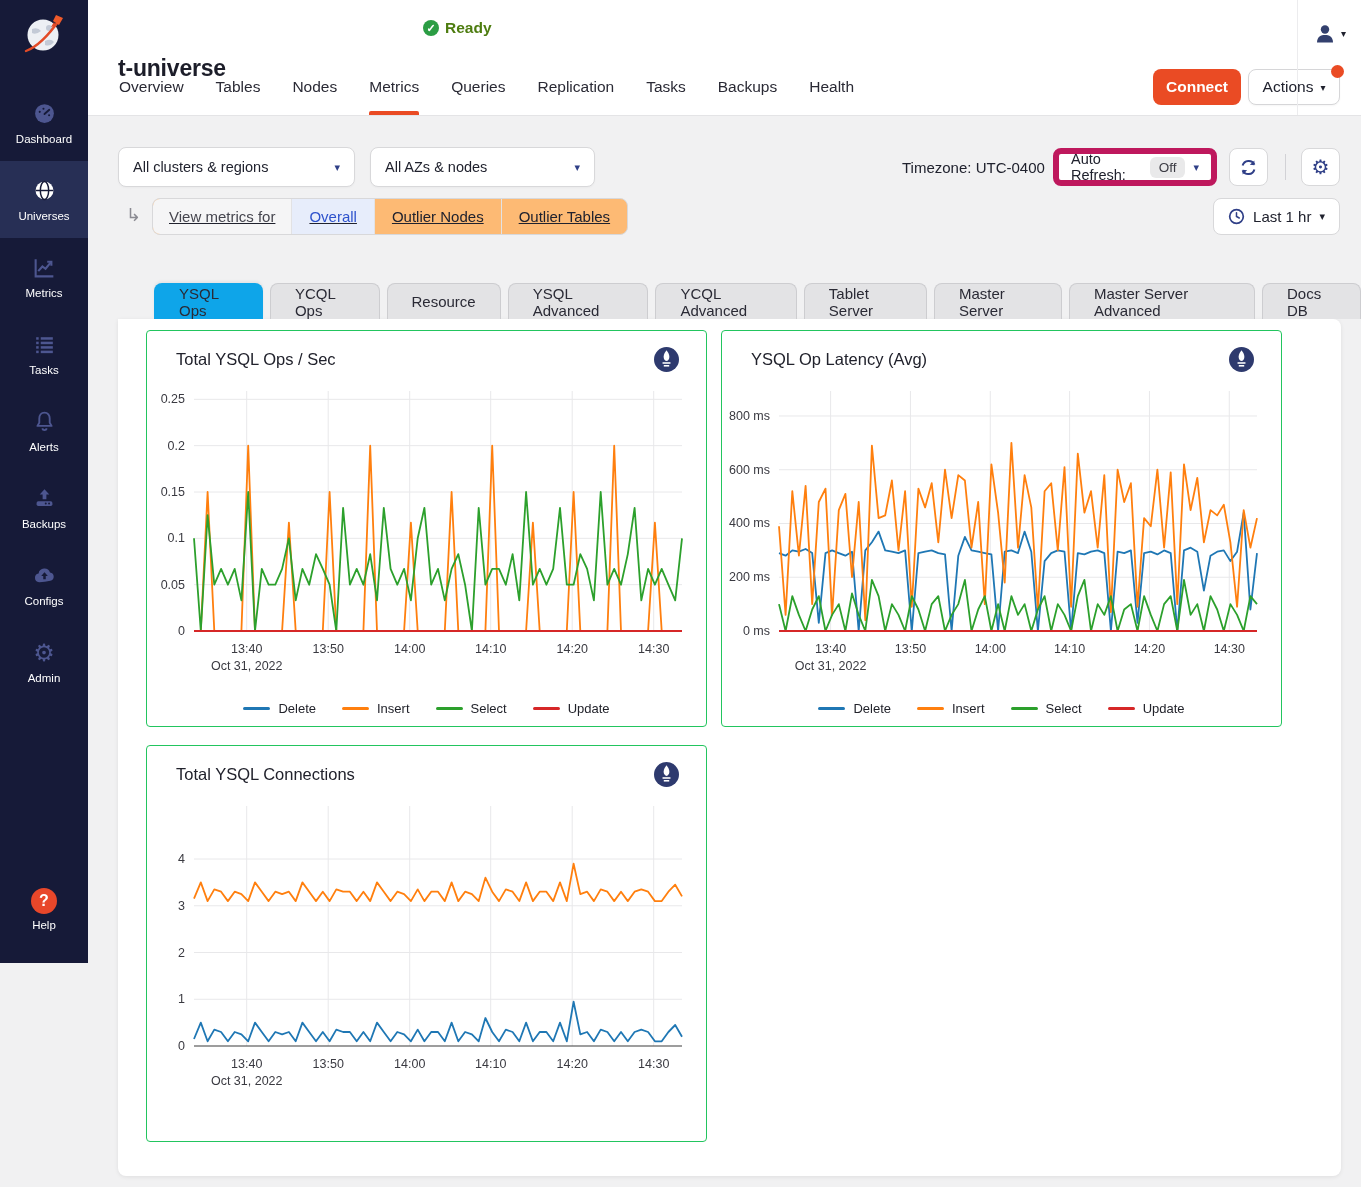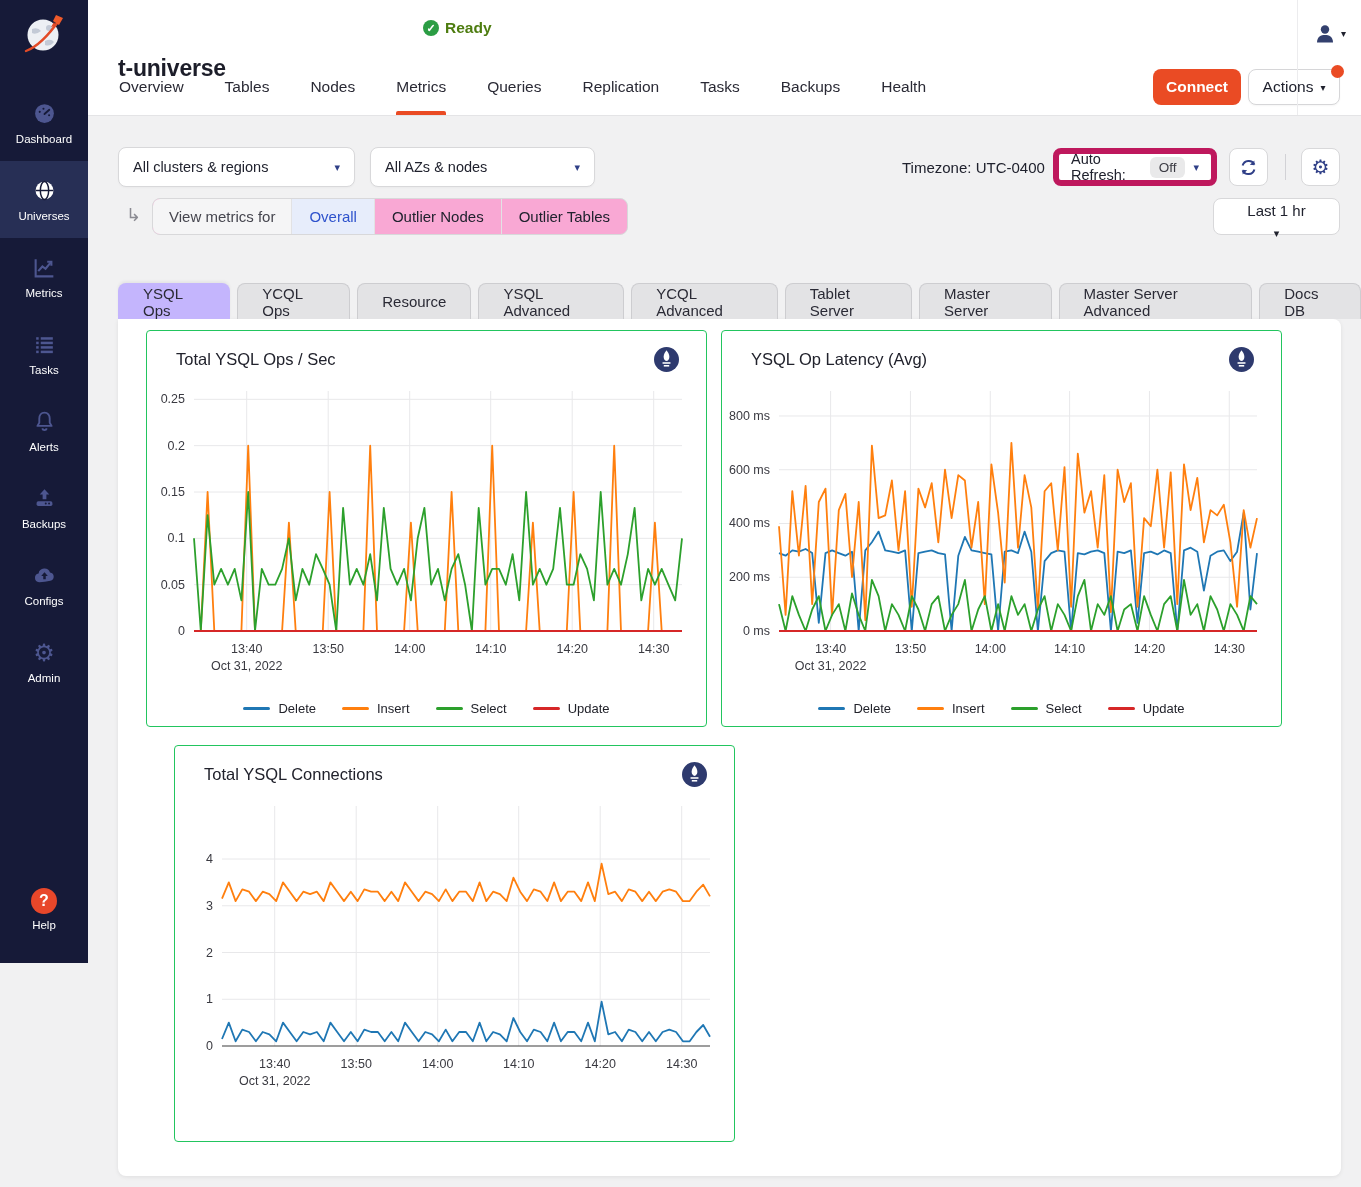--- a/index.html
+++ b/index.html
@@ -18,21 +18,21 @@
   #help-item .lbl { color:#fff; font-size:11.5px; }
 
   
   #topbar { position:absolute; left:88px; top:0; width:1273px; height:116px; background:#fff; border-bottom:1px solid #e4e4e6; z-index:4; }
   #page-title { position:absolute; left:30px; top:13px; font-size:23px; font-weight:bold; color:#1c1d29; letter-spacing:-0.2px;margin-top:42px; }
   #status-badge { position:absolute; left:335px; top:19px; display:flex; align-items:center; gap:6px; }
   #status-check { width:16px; height:16px; border-radius:50%; background:#2b9d44; color:#fff; font-size:11px; font-weight:bold; display:flex; align-items:center; justify-content:center; }
   #status-text { color:#4d7c0f; font-weight:bold; font-size:15.5px; }
   #avatar-col { position:absolute; right:0; top:0; width:64px; height:115px; border-left:1px solid #ececee; display:flex; align-items:flex-start; justify-content:center; gap:4px; padding-top:22px; cursor:pointer; }
   #avatar-col .caret { font-size:10px; color:#20222e; margin-top:6px; }
-  #nav-tabs { position:absolute; left:31px; bottom:0; height:56px; display:flex; gap:41px;text-align:center; }
+  #nav-tabs { position:absolute; left:31px; bottom:0; height:56px; display:flex; gap:32px;text-align:center; }
   .nav-tab { height:56px; display:flex; align-items:center; font-size:15.5px; color:#2a2a35; cursor:pointer; position:relative; }
   .nav-tab.active::after { content:""; position:absolute; left:0; right:0; bottom:0; height:4px; background:#ea4b24; border-radius:2px 2px 0 0; }
   #connect-btn { position:absolute; left:1065px; bottom:10px; width:88px; height:36px; background:#ea4b24; border:none; border-radius:8px; color:#fff; font-size:15.5px; font-weight:bold; font-family:inherit; cursor:pointer; }
   #actions-btn { position:absolute; left:1160px; bottom:10px; width:92px; height:36px; background:#fff; border:1px solid #d6d6d8; border-radius:8px; font-size:15.5px; display:flex; align-items:center; justify-content:center; gap:7px; cursor:pointer; box-shadow:0 1px 2px rgba(0,0,0,.04); }
   #actions-btn .caret { font-size:10px; }
   #actions-dot { position:absolute; right:-5px; top:-5px; width:13px; height:13px; border-radius:50%; background:#ea4b24; }
 
   
   #content { position:absolute; left:88px; top:116px; width:1273px; height:1071px; }
   .dd { position:absolute; height:40px; background:#fff; border:1px solid #d8d8da; border-radius:8px; display:flex; align-items:center; justify-content:space-between; padding:0 14px; font-size:14.5px; cursor:pointer; box-shadow:0 1px 2px rgba(0,0,0,.03); }
@@ -40,35 +40,35 @@
   #dd-clusters { left:30px; top:31px; width:237px; }
   #dd-azs { left:282px; top:31px; width:225px; }
   #tz { position:absolute; left:814px; top:43px; font-size:15px; color:#20222e; }
   #auto-refresh { position:absolute; left:965px; top:32px; width:164px; height:38px; background:#fff; border:6px solid #be185d; border-radius:8px; display:flex; align-items:center; gap:8px; padding:0 12px; font-size:14.5px; cursor:pointer; }
   #ar-off { background:#e9e9ea; border-radius:6px; padding:3px 9px; font-size:13.5px; color:#3c3c44; }
   .sq-btn { position:absolute; top:32px; width:39px; height:38px; background:#fff; border:1px solid #d8d8da; border-radius:8px; display:flex; align-items:center; justify-content:center; cursor:pointer; }
   #refresh-btn { left:1141px; }
   #vdiv { position:absolute; left:1197px; top:38px; width:1px; height:26px; background:#d2d2d6; }
   #settings-btn { left:1213px; font-size:20px; color:#2f3f87; }
   #redirect-arrow { position:absolute; left:38px; top:88px; font-size:18px; color:#8a8a92; }
-  #view-group { position:absolute; left:64px; top:82px; height:37px; display:flex; border:1px solid #d8d8da; border-radius:8px; overflow:hidden; background:#f9a8d4; font-size:15px; }
+  #view-group { position:absolute; left:64px; top:82px; height:37px; display:flex; border:1px solid #d8d8da; border-radius:8px; overflow:hidden; background:#fdba74; font-size:15px;text-decoration:underline; }
   #vm-label { display:flex; align-items:center; padding:0 16px; background:#f5f5f6; color:#45454e; }
   .view-opt { display:flex; align-items:center; padding:0 17px; border-left:1px solid #e2e2e4; cursor:pointer; color:#20222e; }
   .view-opt.selected { background:#e7edfb; color:#2e52cc; }
-  #time-range { position:absolute; left:1125px; top:82px; width:127px; height:37px; background:#fff; border:1px solid #d8d8da; border-radius:8px; display:flex; align-items:center; justify-content:center; gap:8px; font-size:15px; cursor:pointer;flex-direction:column; }
+  #time-range { position:absolute; left:1125px; top:82px; width:127px; height:37px; background:#fff; border:1px solid #d8d8da; border-radius:8px; display:flex; align-items:center; justify-content:center; gap:8px; font-size:15px; cursor:pointer; }
 
   
   #metric-tabs { position:absolute; left:30px; top:167px; display:flex; gap:7px; height:36px; z-index:2; }
   .m-tab { height:36px; display:flex; align-items:center; padding:0 24px; font-size:15px; color:#2a2a35; background:#e3e3e5; border:1px solid #cdcdd0; border-bottom:none; border-radius:8px 8px 0 0; cursor:pointer; }
-  .m-tab.active { background:#c4b5fd; border-color:transparent; box-shadow:0 -2px 3px rgba(0,0,0,.05); }
+  .m-tab.active { background:#0ea5e9; border-color:transparent; box-shadow:0 -2px 3px rgba(0,0,0,.05);margin-left:36px; }
   #panel { position:absolute; left:30px; top:203px; width:1223px; height:857px; background:#fff; border-radius:0 8px 8px 8px; box-shadow:0 1px 4px rgba(0,0,0,.08); z-index:1; }
   .chart-card { position:absolute; width:561px; height:397px; background:#fff; border:1px solid #22c55e; border-radius:4px; }
   #card-0 { left:28px; top:11px; }
   #card-1 { left:603px; top:11px; }
-  #card-2 { left:28px; top:426px;margin-left:28px; }
+  #card-2 { left:28px; top:426px; }
   .card-title { position:absolute; left:29px; top:19px; font-size:16.5px; font-weight:500; color:#21222c; }
   .prom-icon { position:absolute; right:27px; top:16px; width:25px; height:25px; cursor:pointer; }
   .chart-svg { position:absolute; left:0; top:55px; width:559px; height:290px; }
   .legend { position:absolute; left:0; bottom:10px; width:100%; display:flex; justify-content:center; gap:26px; }
   .legend-item { display:flex; align-items:center; gap:8px; font-size:13px; color:#22232b; cursor:pointer; }
   .legend-item .sw { width:27px; height:3px; border-radius:2px; display:inline-block; }
 </style>
 </head>
 <body>
 

